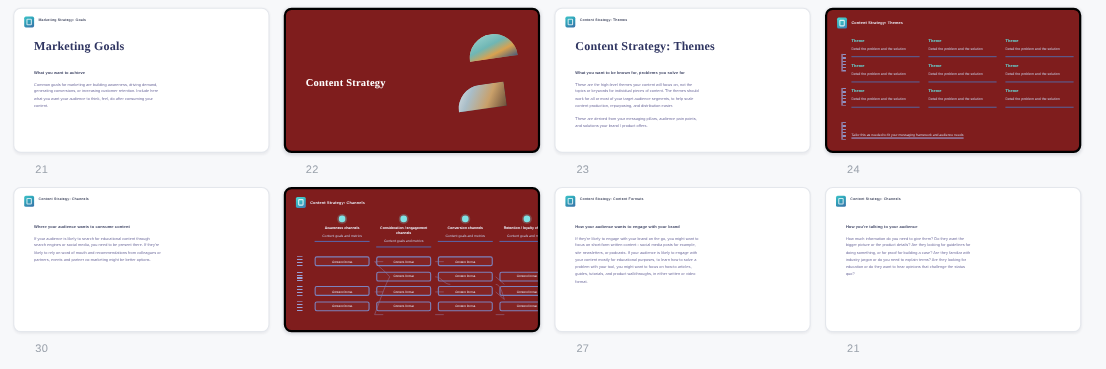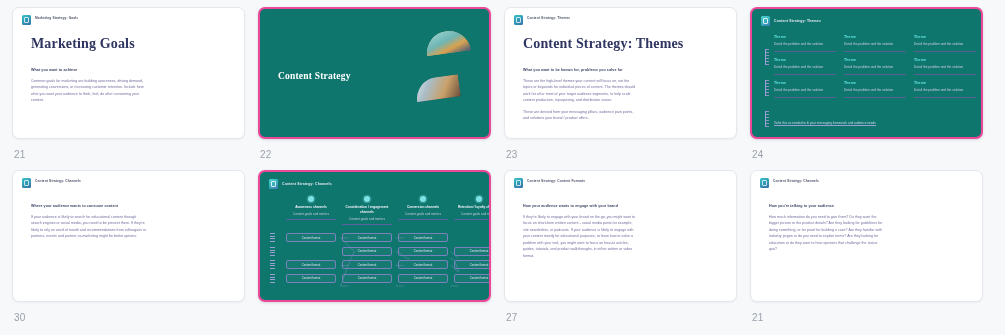--- a/index.html
+++ b/index.html
@@ -22,47 +22,47 @@
     border-radius: 7px;
     position: relative;
     overflow: hidden;
   }
   .card.light {
     background: #ffffff;
     border: 1px solid #e4e7ec;
     box-shadow: 0 1px 2px rgba(16,24,40,.05);
   }
   .card.dark {
-    background: #0f766e;
-    border: 2px solid #ec4899;
+    background: #7f1d1d;
+    border: 2px solid #000000;
     box-shadow: 0 1px 3px rgba(16,24,40,.14);
   }
   .slide-num {
     font-size: 10px; color: #9aa1ab; letter-spacing: .3px;
-    margin-top: 10px; margin-left: 2px;
+    margin-top: 10px; margin-left: 20px;
   }
 
   
   .brandbar { display:flex; align-items:flex-start; gap:4px; padding: 7px 0 0 9px; }
   .logo {
     width: 9px; height: 10px; border-radius: 1.5px; flex: 0 0 auto;
     background: linear-gradient(150deg,#3fc3c8 0%, #2f9fb8 45%, #3b6fa8 100%);
     position: relative;
   }
   .logo::after {
     content:""; position:absolute; left:2px; top:2px; right:2px; bottom:2px;
     border:0.7px solid rgba(255,255,255,.75); border-radius:1px;
   }
   .crumb {
     font-size: 3.2px; line-height: 1.5; color: #4b5168; font-weight: 600;
     letter-spacing: .15px; max-width: 66px; padding-top: 1px;
   }
   .slide-title {
     font-family: "Liberation Serif", serif;
-    font-size: 14px; font-weight: 700; color: #2f3561;
+    font-size: 11px; font-weight: 700; color: #2f3561;
     margin: 11px 0 0 18px; letter-spacing: .15px;
   }
   .subhead {
     font-size: 3.6px; font-weight: 700; color: #3c4263;
     margin: 16px 0 0 18px; letter-spacing: .1px;
   }
   .body-para {
     font-size: 3.5px; line-height: 1.85; color: #6d6a9c;
     margin: 6px 0 0 18px; max-width: 116px; letter-spacing: .05px;
   }

